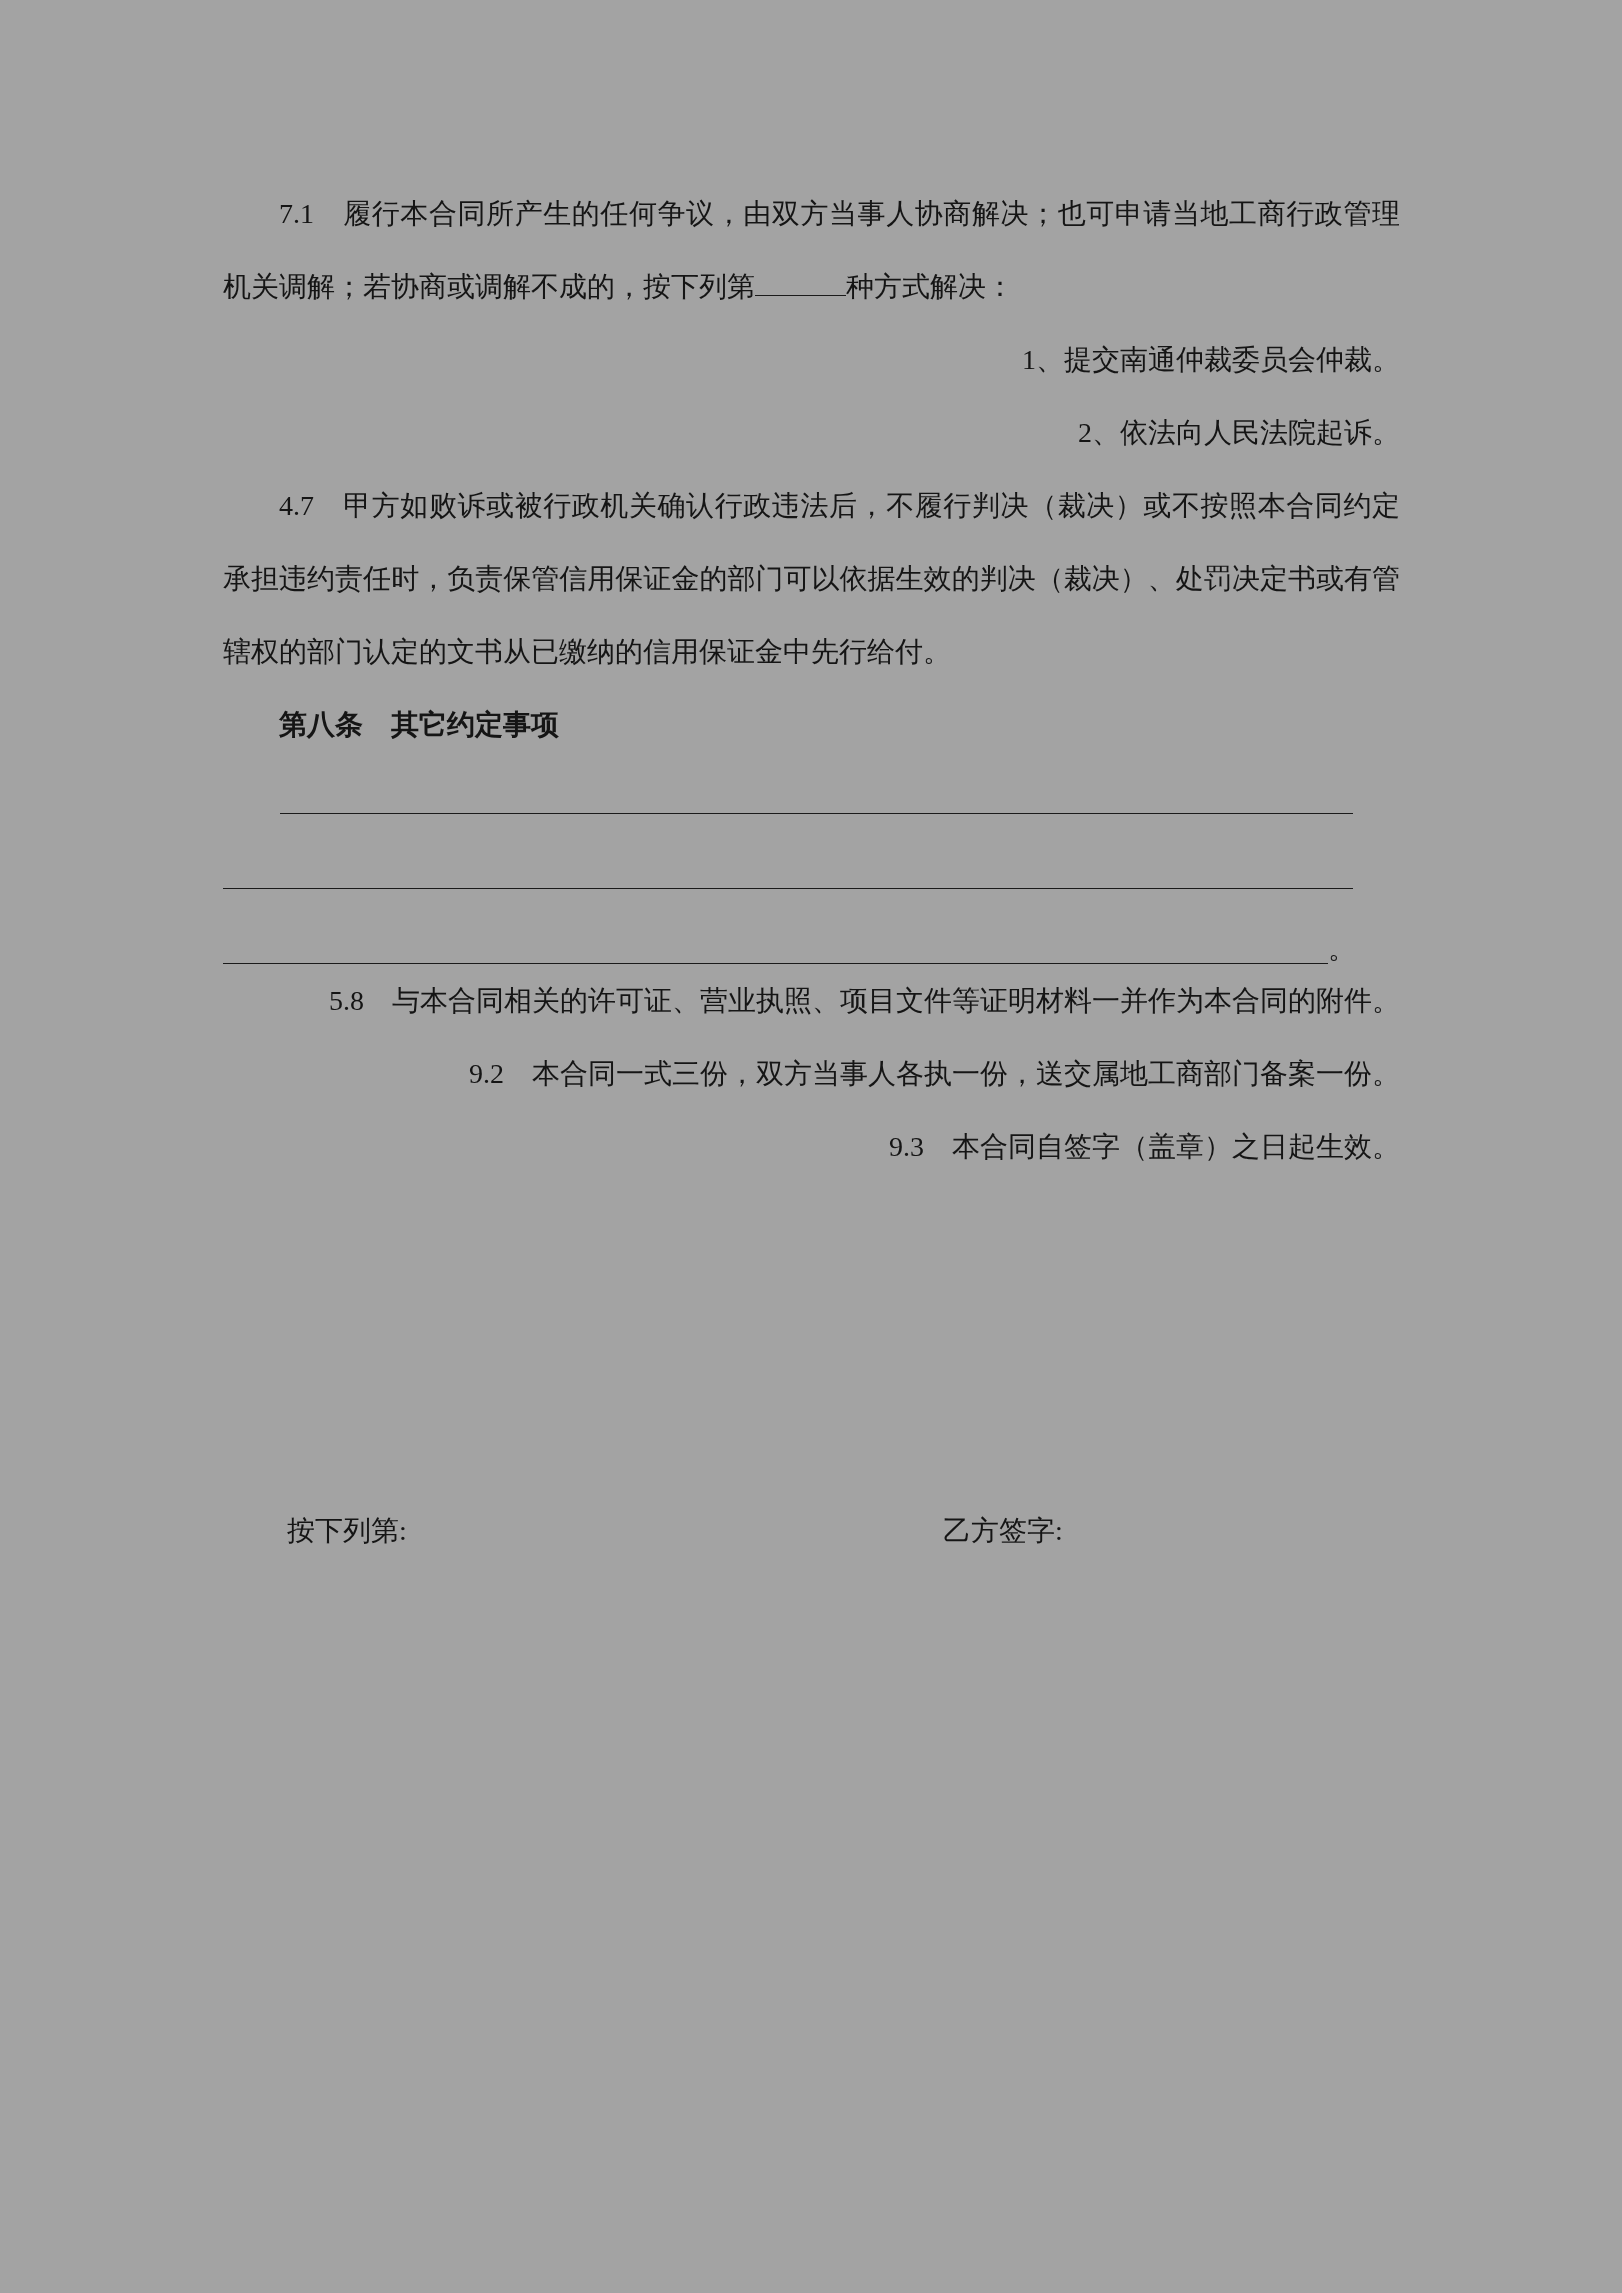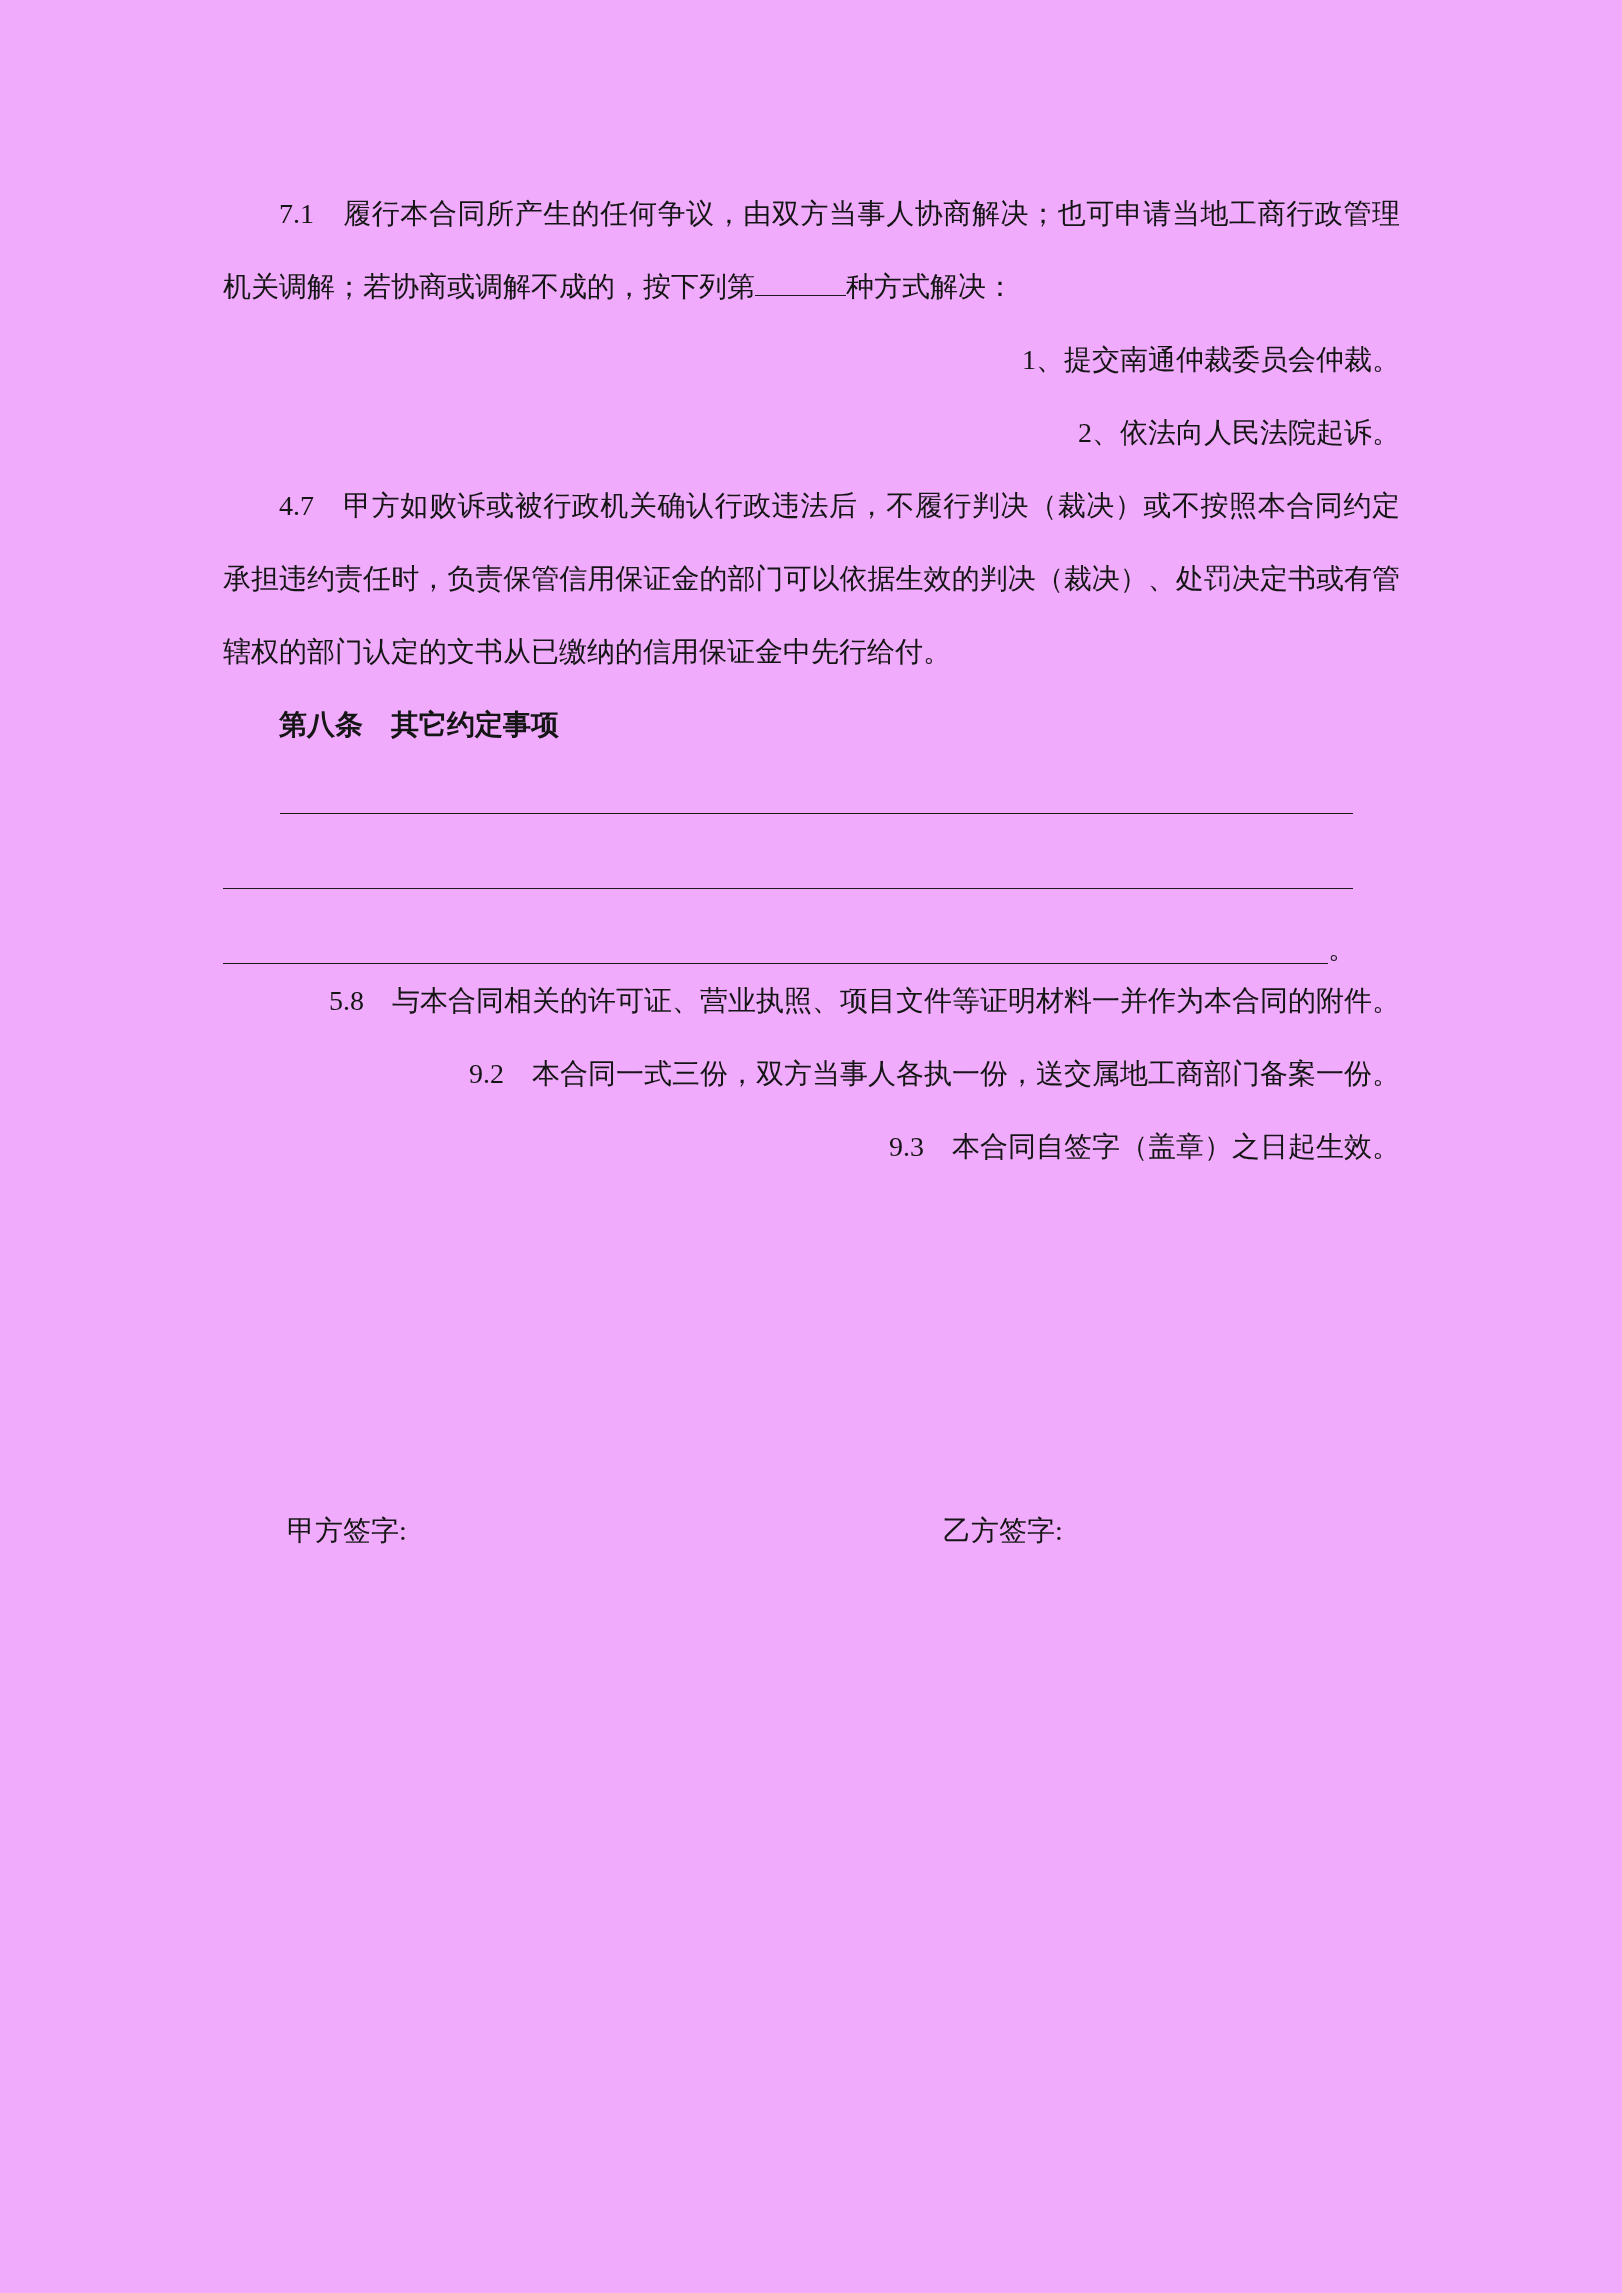--- a/index.html
+++ b/index.html
@@ -5,21 +5,21 @@
   html, body {
     margin: 0;
     padding: 0;
     background: #ffffff;
   }
   .page {
     position: relative;
     width: 1623px;
     height: 2294px;
     margin: 0 auto;
-    background: #f0abfc;
+    background: #a3a3a3;
     box-sizing: border-box;
     padding: 177px 223px 0 223px;
     font-family: "Liberation Serif", "DejaVu Serif", serif;
     font-size: 28px;
     line-height: 73px;
     color: #151515;
   }
   .para {
     margin: 0;
     text-align: justify;
@@ -122,18 +122,18 @@
 
   <p class="single">5.8　与本合同相关的许可证、营业执照、项目文件等证明材料一并作为本合同的附件。</p>
 
   <p class="single">9.2　本合同一式三份，双方当事人各执一份，送交属地工商部门备案一份。</p>
 
   <p class="single">9.3　本合同自签字（盖章）之日起生效。</p>
 
   <div class="sig-spacer"></div>
 
   <div class="sig-row">
-    <span class="sig-label-a">甲方签字:</span>
+    <span class="sig-label-a">按下列第:</span>
     <span class="sig-label-b">乙方签字:</span>
   </div>
 
 </div>
 
 
 </body></html>

